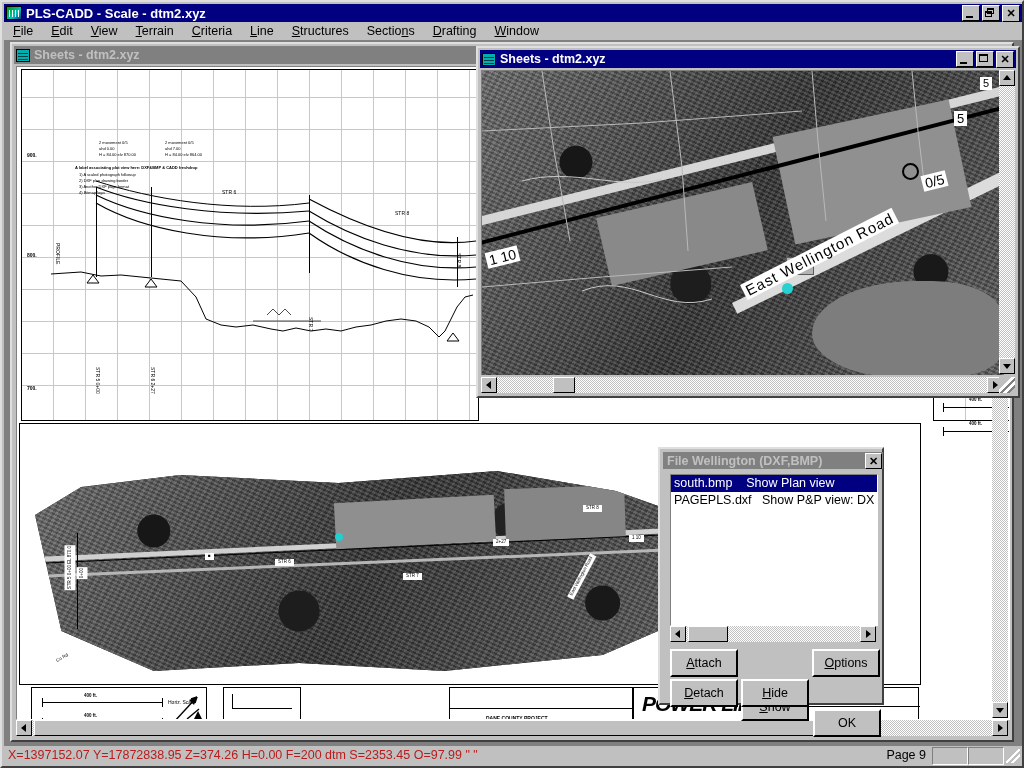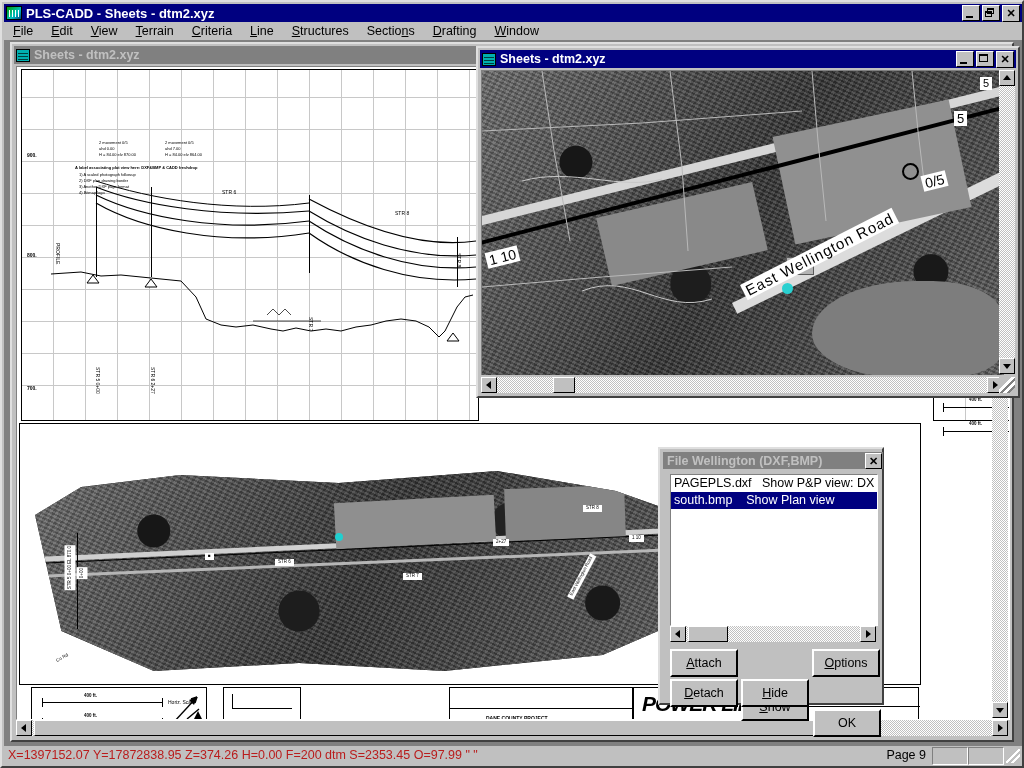--- a/index.html
+++ b/index.html
@@ -188,21 +188,21 @@
   .blk { position:absolute; background:#000; }
 </style>
 </head>
 <body>
 
 <div id="app">
   <div id="mainwin">
 
     <div id="titlebar">
       <span class="appicon"></span>
-      <span class="tlabel">PLS-CADD - Sheets - dtm2.xyz</span>
+      <span class="tlabel">PLS-CADD - Scale - dtm2.xyz</span>
       <span class="sysbtns">
         <span class="sysbtn min"></span>
         <span class="sysbtn rest"></span>
         <span class="sysbtn cls">✕</span>
       </span>
     </div>
 
     <div id="menubar">
       <span class="menuitem"><u>F</u>ile</span>
       <span class="menuitem"><u>E</u>dit</span>
@@ -526,27 +526,27 @@
                                      linear-gradient(135deg,transparent 0 62%,#fff 62% 74%,#808080 74% 84%,transparent 84%);"></div>
       </div>
 
       <div id="dlg">
         <div id="dlgtitle">
           <span class="tlabel">File Wellington (DXF,BMP)</span>
           <span id="dlgclose">✕</span>
         </div>
 
         <div id="dlglist">
+          <div class="lrow sel">
+            <span>south.bmp</span>
+            &nbsp;&nbsp;&nbsp;<span>Show Plan view</span>
+          </div>
           <div class="lrow">
             <span>PAGEPLS.dxf</span>
             &nbsp;&nbsp;<span>Show P&amp;P view: DX</span>
-          </div>
-          <div class="lrow sel">
-            <span>south.bmp</span>
-            &nbsp;&nbsp;&nbsp;<span>Show Plan view</span>
           </div>
         </div>
 
         <div id="dlghsb" class="sbtrack">
           <div class="sbbtn" style="position:absolute;left:0;top:0;width:16px;height:16px;box-sizing:border-box;">
               <i class="arr l"></i>
             </div>
           <div class="sbthumb" style="left:18px;top:0;width:40px;height:16px;box-sizing:border-box;"></div>
           <div class="sbbtn" style="position:absolute;right:0;top:0;width:16px;height:16px;box-sizing:border-box;">
               <i class="arr r"></i>

